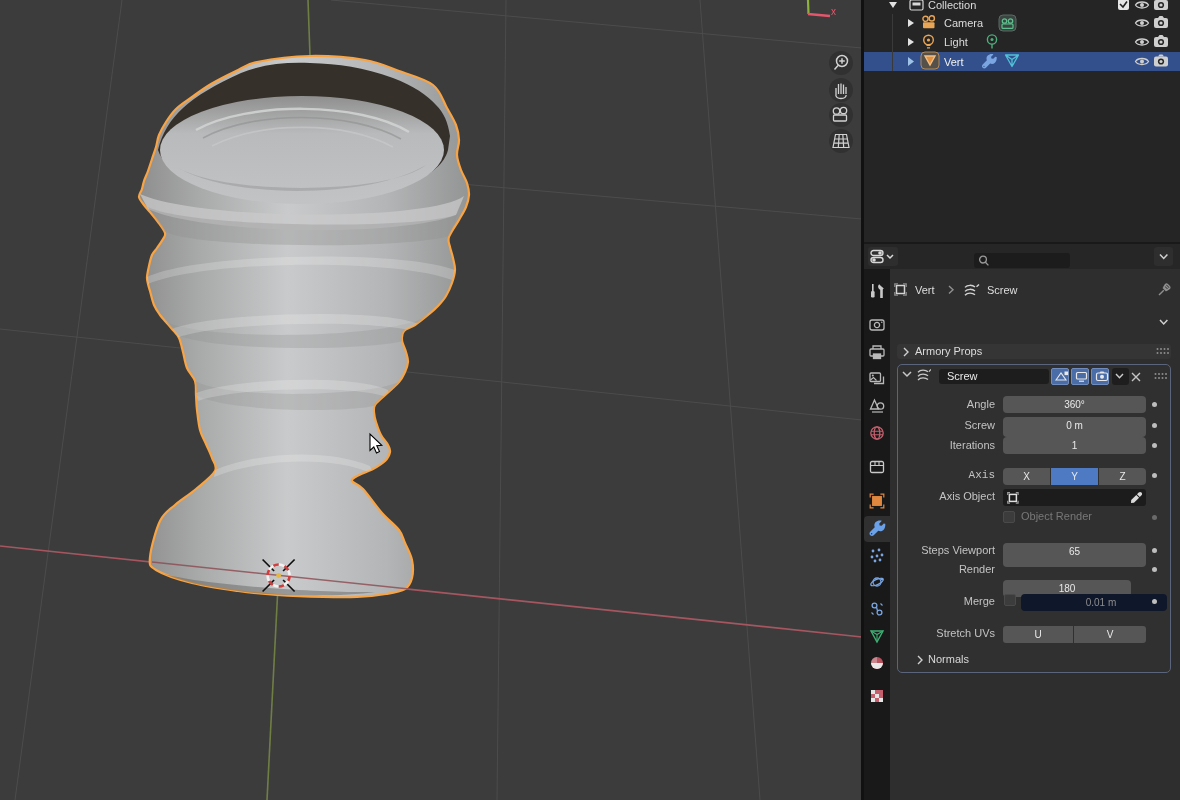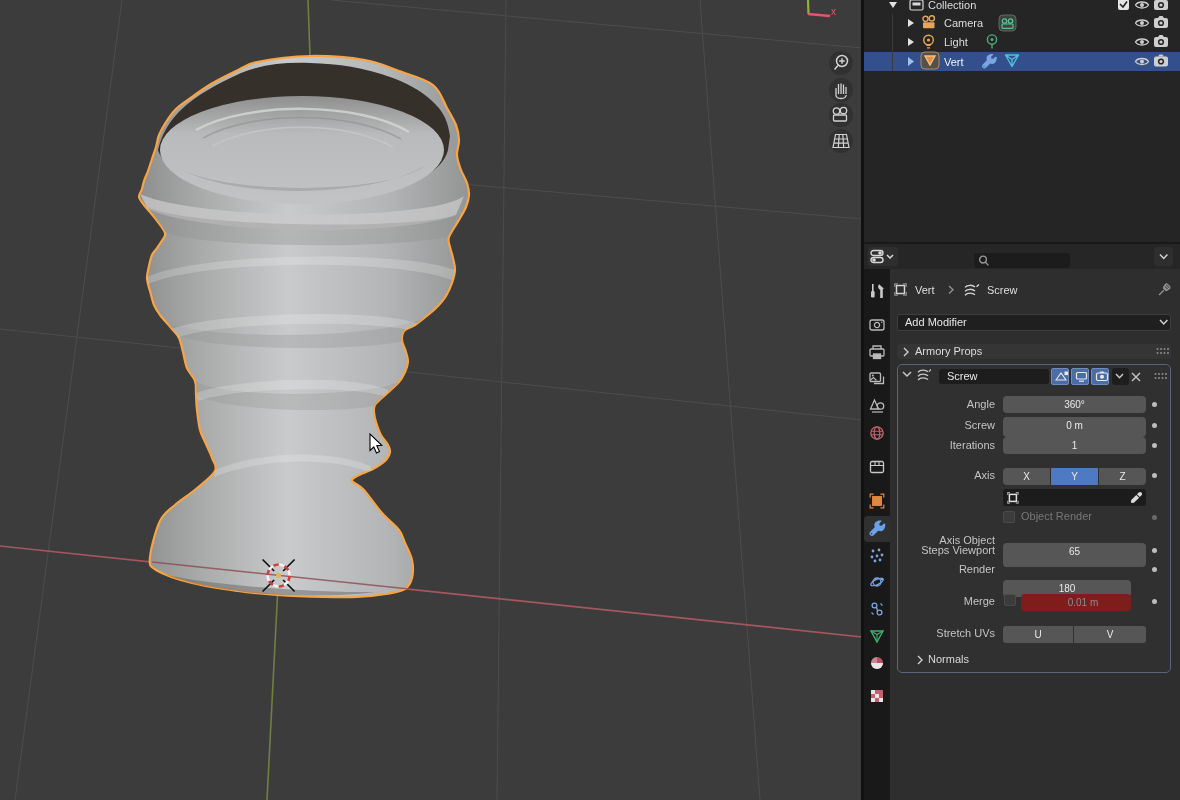--- a/index.html
+++ b/index.html
@@ -250,21 +250,20 @@
       </g>
     </svg>
     <div class="abs otext" style="left:51px;top:40px;color:#dedede;">Vert</div>
     <div class="abs otext" style="left:123px;top:40px;color:#dedede;">Screw</div>
     <svg class="abs" style="left:293px;top:39px;" width="14" height="14" viewBox="0 0 14 14">
       <g stroke="#8f8f8f" stroke-width="1.4" fill="none">
         <path d="M 8,2 L 12,6 M 6,4.5 L 9.5,8 M 8.5,1.5 C 9,1 10,1 10.5,1.5 L 12.5,3.5 C 13,4 13,5 12.5,5.5 L 10,7 L 7,4 Z M 6.8,7.2 L 2,12"></path>
       </g>
     </svg>
 
-    <div class="abs" style="left:33px;top:70px;width:274px;height:17px;background:#1f1f1f;border:1px solid #3d3d3d;border-radius:3px;color:#e6e6e6;font-size:11px;line-height:15px;padding-left:7px;">Add Modifier</div>
     <svg class="abs" style="left:294px;top:75px;" width="12" height="8" viewBox="0 0 12 8">
       <path d="M 2,1 L 5.7,5 L 9.4,1" fill="none" stroke="#d0d0d0" stroke-width="1.5"></path>
     </svg>
 
     <div class="abs" style="left:33px;top:100px;width:274px;height:15px;background:#353535;border-radius:3px;"></div>
     <svg class="abs" style="left:37px;top:103px;" width="10" height="10" viewBox="0 0 10 10">
       <path d="M 3,1 L 7,5 L 3,9" fill="none" stroke="#cfcfcf" stroke-width="1.4"></path>
     </svg>
     <div class="abs otext" style="left:51px;top:101px;color:#dcdcdc;">Armory Props</div>
     <svg class="abs" style="left:292px;top:103px;" width="14" height="10" viewBox="0 0 14 10">
@@ -329,42 +328,42 @@
           <circle cx="12" cy="6" r="1"></circle>
       </g>
     </svg>
 
     <div class="lbl" style="left:40px;top:154px;width:91px;">Angle</div>
     <div class="field" style="left:139px;top:152px;width:143px;height:17px;">360°</div>
     <div class="lbl" style="left:40px;top:175px;width:91px;">Screw</div>
     <div class="field" style="left:139px;top:173px;width:143px;height:20px;">0 m</div>
     <div class="lbl" style="left:40px;top:195px;width:91px;">Iterations</div>
     <div class="field" style="left:139px;top:193px;width:143px;height:17px;">1</div>
-    <div class="lbl" style="left:40px;top:225px;width:91px;">Axis</div>
+    <div class="lbl" style="left:40px;top:225px;width:91px;font-family:Liberation Mono, monospace;">Axis</div>
     <div class="field" style="left:139px;top:224px;width:47px;height:17px;border-radius:4px 0 0 4px;">X</div>
     <div class="field" style="left:187px;top:224px;width:47px;height:17px;border-radius:0;background:#4e7ac4;">Y</div>
     <div class="field" style="left:235px;top:224px;width:47px;height:17px;border-radius:0 4px 4px 0;">Z</div>
-    <div class="lbl" style="left:40px;top:246px;width:91px;margin-top:44px;">Axis Object</div>
+    <div class="lbl" style="left:40px;top:246px;width:91px;">Axis Object</div>
     <div class="abs" style="left:139px;top:245px;width:143px;height:17px;background:#1c1c1c;border-radius:3px;"></div>
     <svg class="abs" style="left:143px;top:248px;" width="13" height="12" viewBox="0 0 13 12">
       <rect x="2.4" y="2.4" width="7" height="7" fill="none" stroke="#e0e0e0" stroke-width="1.5"></rect>
       <path d="M 0.7,3 L 0.7,0.7 L 3,0.7 M 8.8,0.7 L 11.1,0.7 L 11.1,3 M 11.1,8.8 L 11.1,11.1 L 8.8,11.1 M 3,11.1 L 0.7,11.1 L 0.7,8.8" fill="none" stroke="#9a9a9a" stroke-width="1.2"></path>
     </svg>
     <svg class="abs" style="left:266px;top:247px;" width="13" height="13" viewBox="0 0 13 13">
       <path d="M 11.5,1.5 C 12.3,2.3 12.3,3.5 11.5,4.3 L 9.8,6 L 7,3.2 L 8.7,1.5 C 9.5,0.7 10.7,0.7 11.5,1.5 Z M 6.3,3.9 L 9.1,6.7 L 4,11.8 L 1,12 L 1.2,9 Z" fill="#dadada"></path>
     </svg>
     <div class="abs" style="left:139px;top:267px;width:12px;height:12px;background:#3c3c3c;border:1px solid #4a4a4a;border-radius:2px;"></div>
     <div class="abs otext" style="left:157px;top:266px;color:#787878;">Object Render</div>
     <div class="lbl" style="left:40px;top:300px;width:91px;">Steps Viewport</div>
     <div class="field" style="left:139px;top:299px;width:143px;height:24px;">65</div>
     <div class="lbl" style="left:40px;top:319px;width:91px;">Render</div>
     <div class="field" style="left:139px;top:336px;width:128px;height:17px;">180</div>
     <div class="lbl" style="left:40px;top:351px;width:91px;">Merge</div>
     <div class="abs" style="left:140px;top:350px;width:12px;height:12px;background:#3c3c3c;border:1px solid #4a4a4a;border-radius:2px;"></div>
-    <div class="field" style="left:157px;top:350px;width:110px;height:17px;background:#7f1d1d;color:#8d8d8d;padding-left:14px;">0.01 m</div>
+    <div class="field" style="left:157px;top:350px;width:146px;height:17px;background:#0f172a;color:#8d8d8d;padding-left:14px;">0.01 m</div>
     <div class="lbl" style="left:40px;top:383px;width:91px;">Stretch UVs</div>
     <div class="field" style="left:139px;top:382px;width:70px;height:17px;border-radius:3px 0 0 3px;">U</div>
     <div class="field" style="left:210px;top:382px;width:72px;height:17px;border-radius:0 3px 3px 0;">V</div>
     <svg class="abs" style="left:51px;top:411px;" width="10" height="10" viewBox="0 0 10 10">
       <path d="M 3,1 L 7,5 L 3,9" fill="none" stroke="#cfcfcf" stroke-width="1.4"></path>
     </svg>
     <div class="abs otext" style="left:64px;top:409px;color:#d8d8d8;">Normals</div>
 
     <div class="dot" style="left:288px;top:158px;"></div>
     <div class="dot" style="left:288px;top:179px;"></div>

